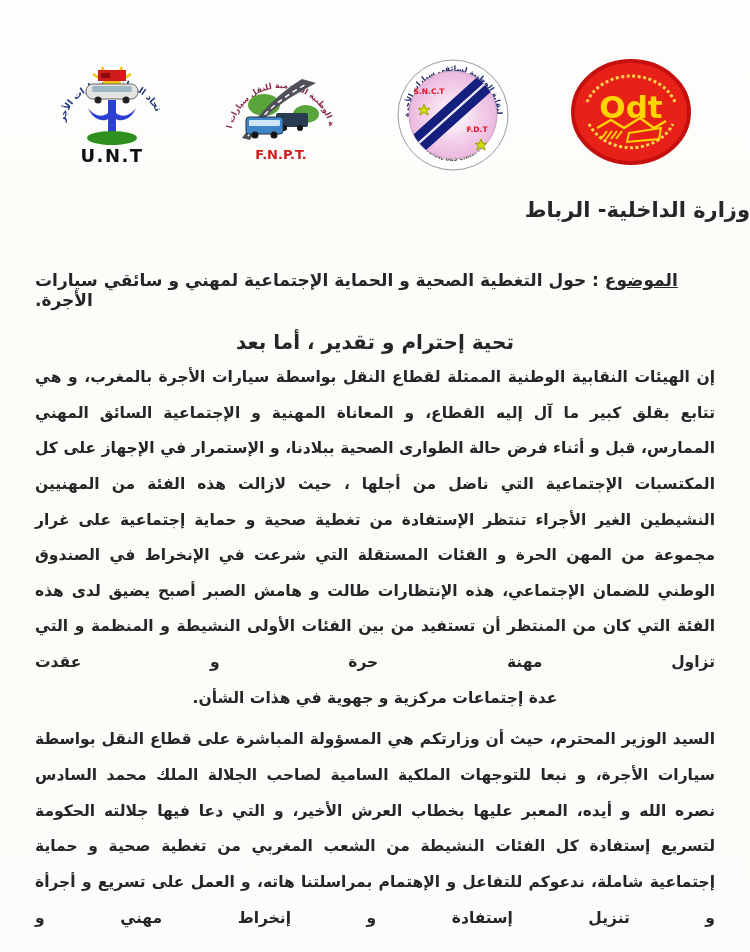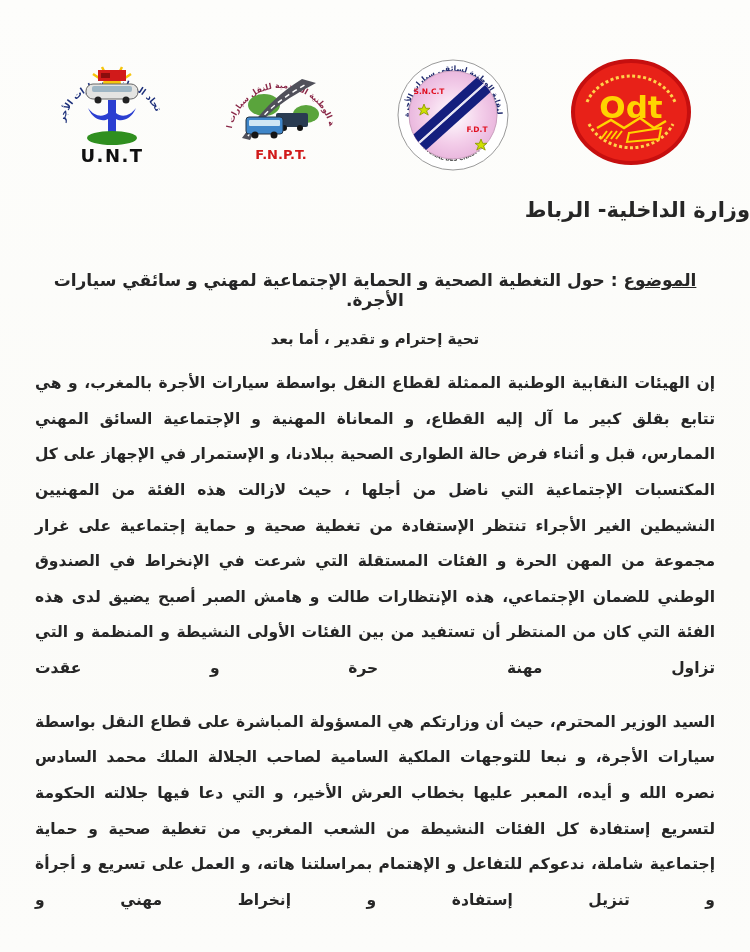--- a/index.html
+++ b/index.html
@@ -26,34 +26,34 @@
   .title-block{margin-top:22px;}
   .title-line1{
     direction:rtl;text-align:center;
     font-size:23px;font-weight:bold;letter-spacing:0.5px;
   }
   .title-line2{
     direction:rtl;text-align:right;
     font-size:21px;font-weight:bold;margin-top:22px;
   }
   .subject-line{
-    direction:rtl;text-align:center;
+    direction:rtl;text-align:left;
     margin:48px 35px 0 35px;
     font-size:17px;font-weight:bold;
   }
   .subject-label{text-decoration:underline;}
   .greeting-line{
     direction:rtl;text-align:center;
-    font-size:15px;font-weight:bold;margin-top:20px;
+    font-size:20px;font-weight:bold;margin-top:20px;
   }
   .body-para{
     direction:rtl;
     text-align:justify;
     text-align-last:justify;
-    margin:18px 35px 0 35px;
+    margin:6px 35px 0 35px;
     font-size:15.5px;font-weight:bold;
     line-height:2.3;
   }
   .para-last-line{
     direction:rtl;text-align:center;
     margin:0 35px;
     font-size:15.5px;font-weight:bold;line-height:2.3;
   }
   svg text{font-family:"DejaVu Sans", sans-serif;}
 </style>
@@ -176,16 +176,17 @@
     <div class="title-line2">وزارة الداخلية- الرباط</div>
   </div>
 
   <div class="subject-line">
     <span class="subject-label">الموضوع</span><span> : حول التغطية الصحية و الحماية الإجتماعية لمهني و سائقي سيارات الأجرة.</span>
   </div>
 
   <div class="greeting-line">تحية إحترام و تقدير ، أما بعد</div>
 
   <div class="body-para">إن الهيئات النقابية الوطنية الممثلة لقطاع النقل بواسطة سيارات الأجرة بالمغرب، و هي تتابع بقلق كبير ما آل إليه القطاع، و المعاناة المهنية و الإجتماعية السائق المهني الممارس، قبل و أثناء فرض حالة الطوارى الصحية ببلادنا، و الإستمرار في الإجهاز على كل المكتسبات الإجتماعية التي ناضل من أجلها ، حيث لازالت هذه الفئة من المهنيين النشيطين الغير الأجراء تنتظر الإستفادة من تغطية صحية و حماية إجتماعية على غرار مجموعة من المهن الحرة و الفئات المستقلة التي شرعت في الإنخراط في الصندوق الوطني للضمان الإجتماعي، هذه الإنتظارات طالت و هامش الصبر أصبح يضيق لدى هذه الفئة التي كان من المنتظر أن تستفيد من بين الفئات الأولى النشيطة و المنظمة و التي تزاول مهنة حرة و عقدت</div>
+  <div class="para-last-line">عدة إجتماعات مركزية و جهوية في هذات الشأن.</div>
 
   <div class="body-para">السيد الوزير المحترم، حيث أن وزارتكم هي المسؤولة المباشرة على قطاع النقل بواسطة سيارات الأجرة، و نبعا للتوجهات الملكية السامية لصاحب الجلالة الملك محمد السادس نصره الله و أيده، المعبر عليها بخطاب العرش الأخير، و التي دعا فيها جلالته الحكومة لتسريع إستفادة كل الفئات النشيطة من الشعب المغربي من تغطية صحية و حماية إجتماعية شاملة، ندعوكم للتفاعل و الإهتمام بمراسلتنا هاته، و العمل على تسريع و أجرأة و تنزيل إستفادة و إنخراط مهني و</div>
 
 </div>
 
 </body></html>

